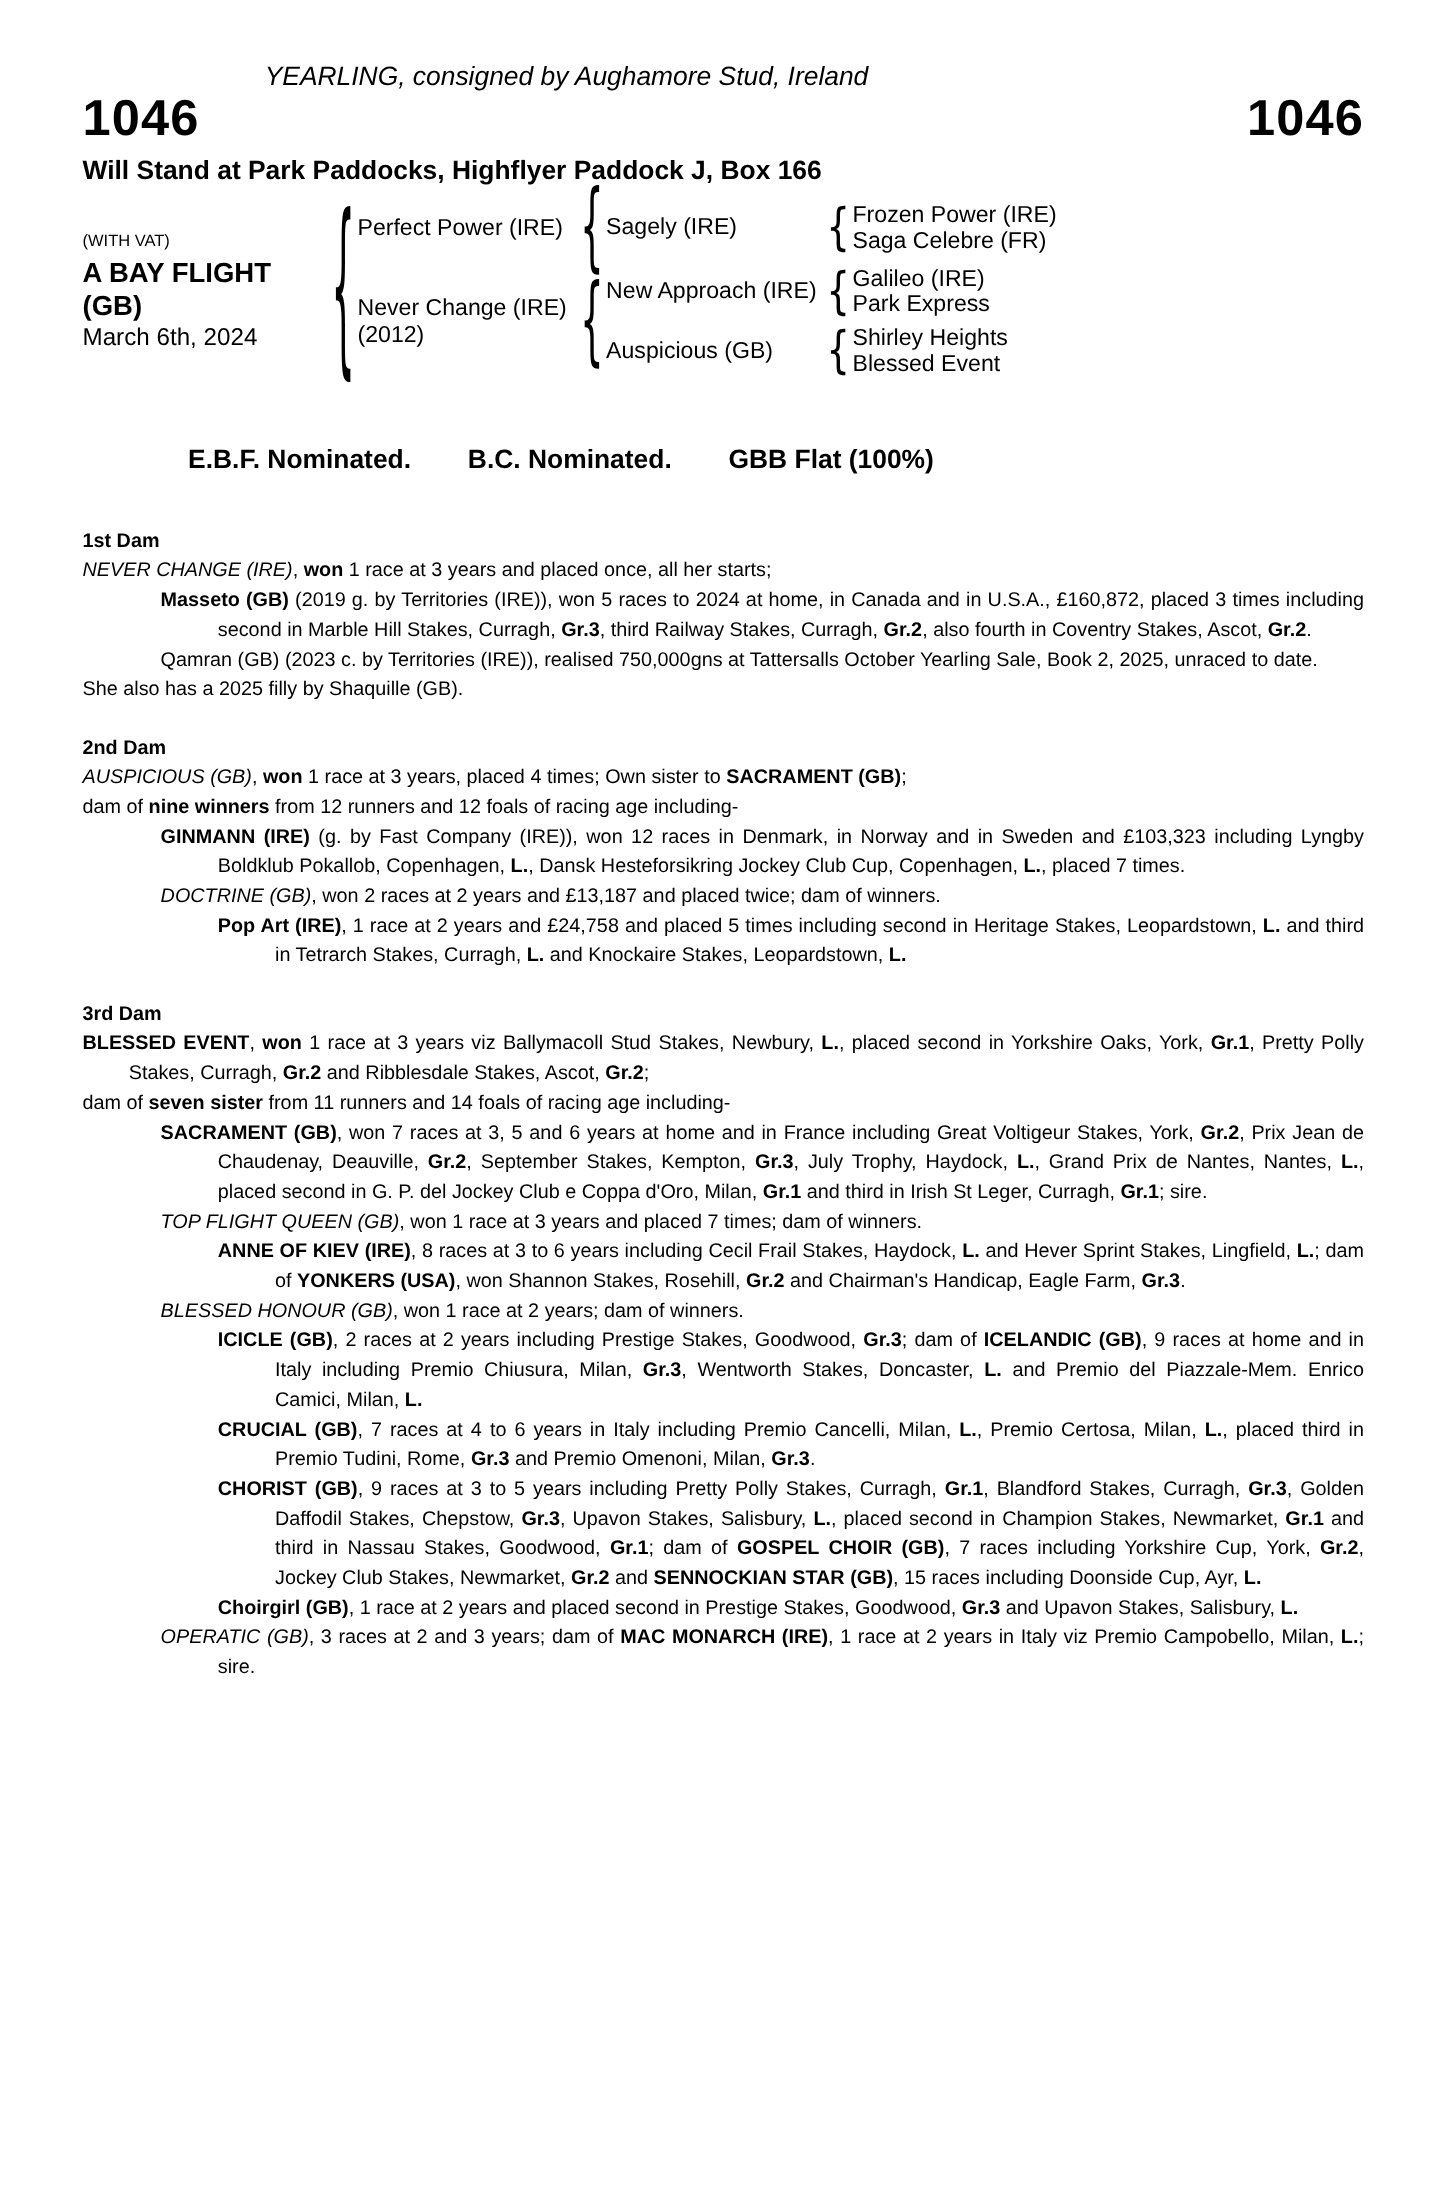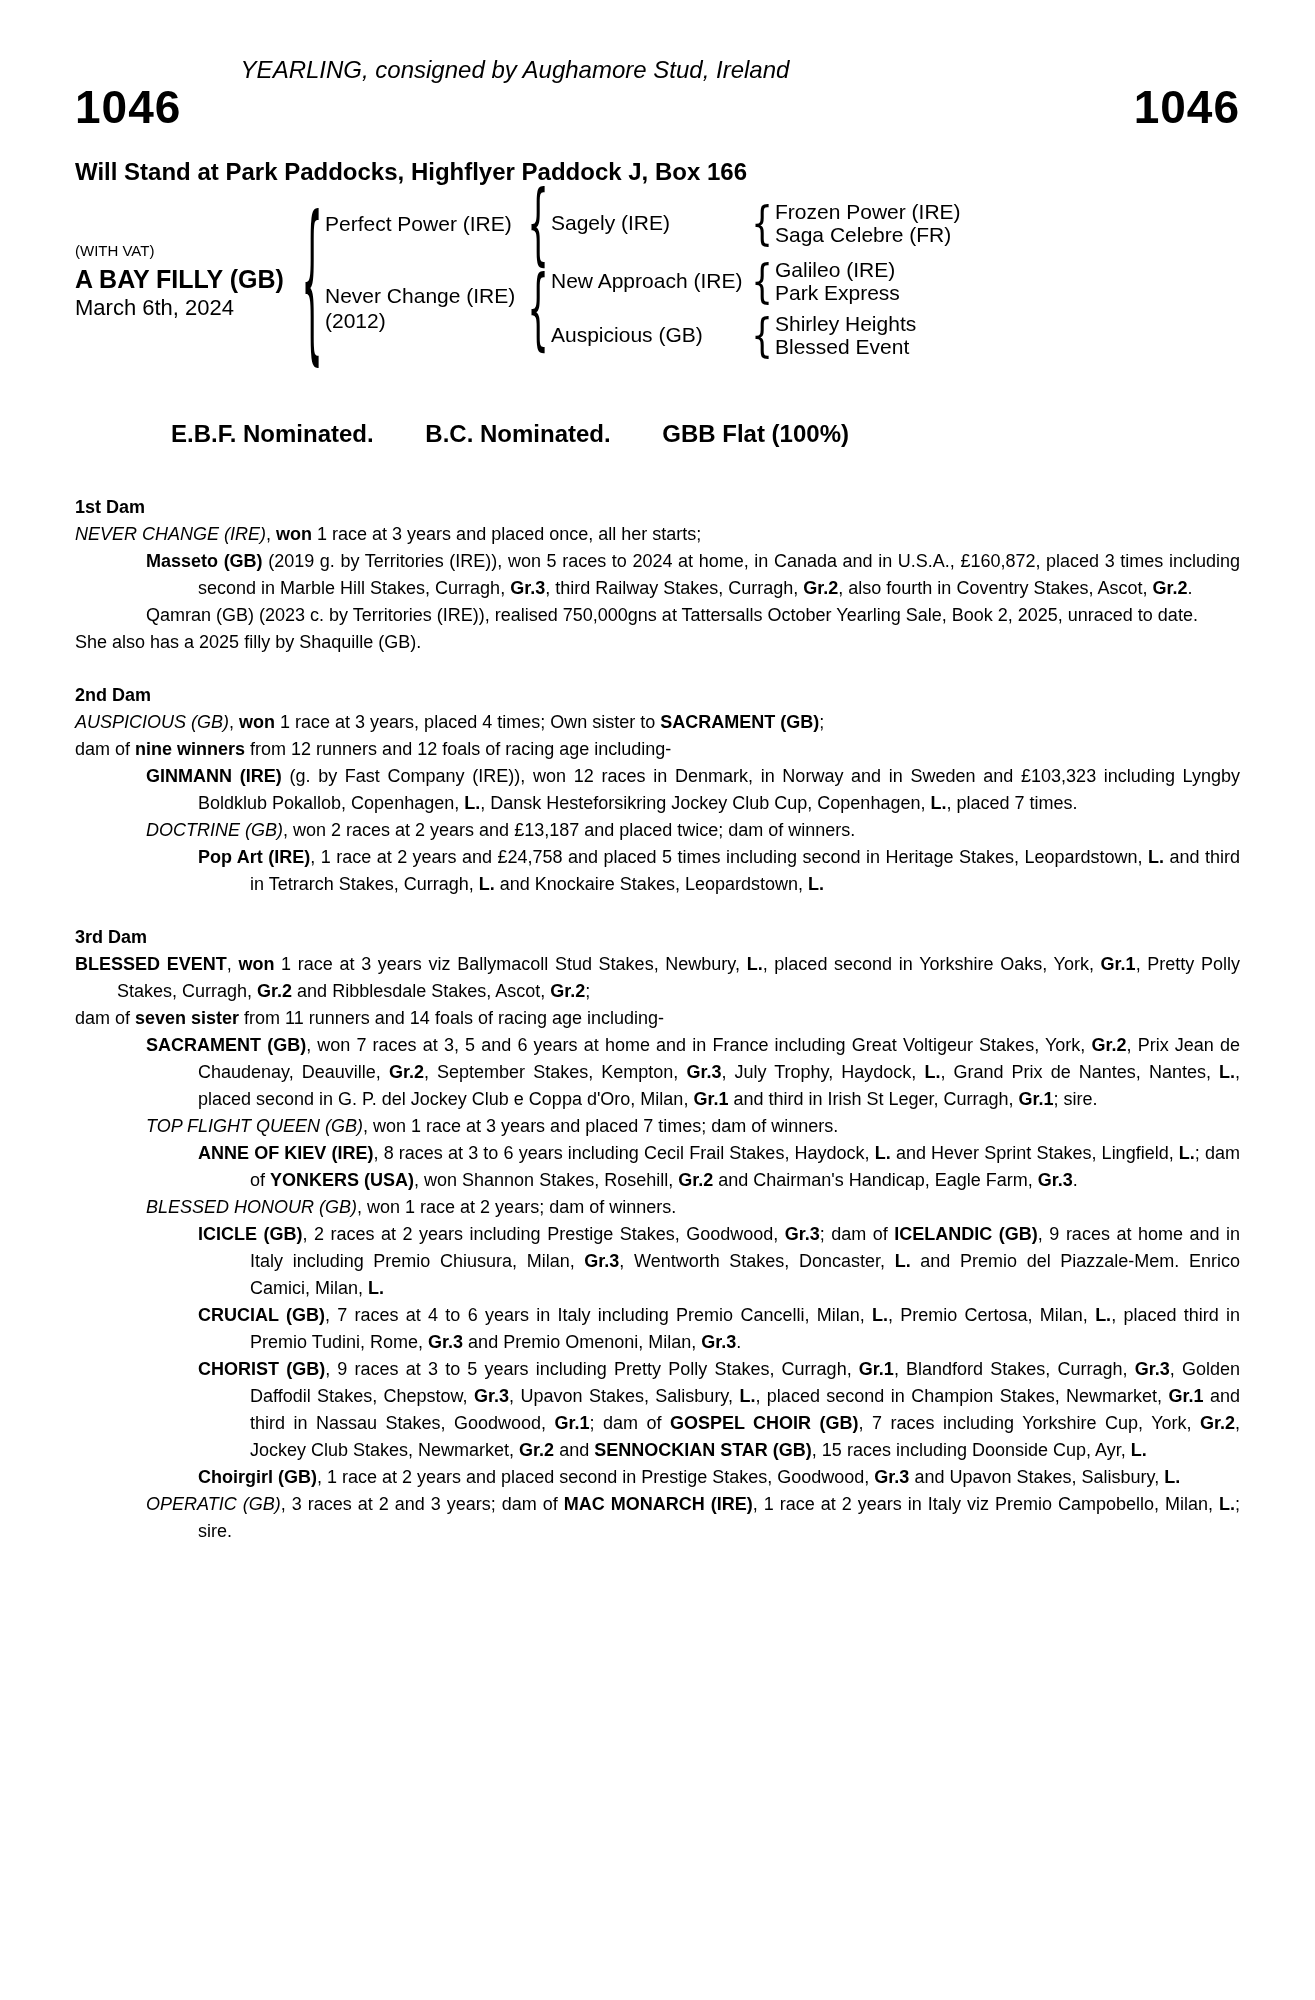--- a/index.html
+++ b/index.html
@@ -8,21 +8,21 @@
     background:#ffffff; color:#000000;
     font-family:"Liberation Sans", sans-serif;
     -webkit-font-smoothing:antialiased;
   }
   .page { padding:56px 75px 0 75px; width:1165px; }
 
   
   .consign { font-style:italic; font-size:24px; width:880px; text-align:center; }
   .lot-row { display:flex; justify-content:space-between; margin-top:0px; }
   .lot-num { font-weight:bold; font-size:46px; line-height:46px; letter-spacing:1px; }
-  .stand { font-weight:bold; font-size:24px; margin-top:28px; }
+  .stand { font-weight:bold; font-size:24px; margin-top:12px; }
 
   
   .ped { display:flex; align-items:center; margin-top:14px; font-size:21px; }
   .ped-subject { width:224px; }
   .subject-vat  { font-size:15px; line-height:26px; }
   .subject-name { font-weight:bold; font-size:25px; line-height:30px; }
   .subject-date { font-size:22px; line-height:27px; }
   .g2col { display:flex; flex-direction:column; gap:12px; }
   .g2row { display:flex; align-items:center; }
   .g2cell { width:200px; line-height:25px; }
@@ -62,21 +62,21 @@
   <div class="lot-row">
     <div class="lot-num">1046</div>
     <div class="lot-num">1046</div>
   </div>
 
   <div class="stand">Will Stand at Park Paddocks, Highflyer Paddock J, Box 166</div>
 
   <div class="ped">
     <div class="ped-subject">
       <div class="subject-vat">(WITH VAT)</div>
-      <div class="subject-name">A BAY FILLY (GB)</div>
+      <div class="subject-name">A BAY FLIGHT (GB)</div>
       <div class="subject-date">March 6th, 2024</div>
     </div>
     <div class="brace b-g1">
         <span></span>
       </div>
     <div class="g2col">
 
       <div class="g2row">
         <div class="g2cell">
           <div>Perfect Power (IRE)</div>

